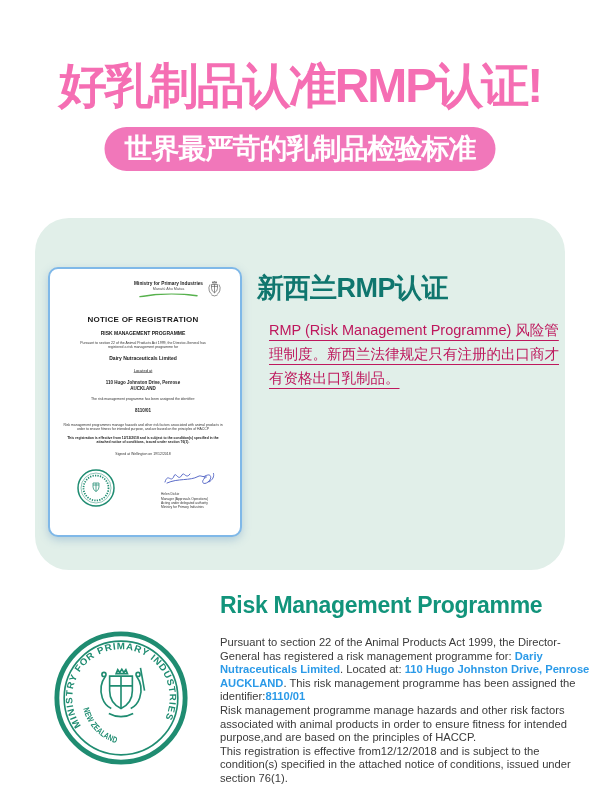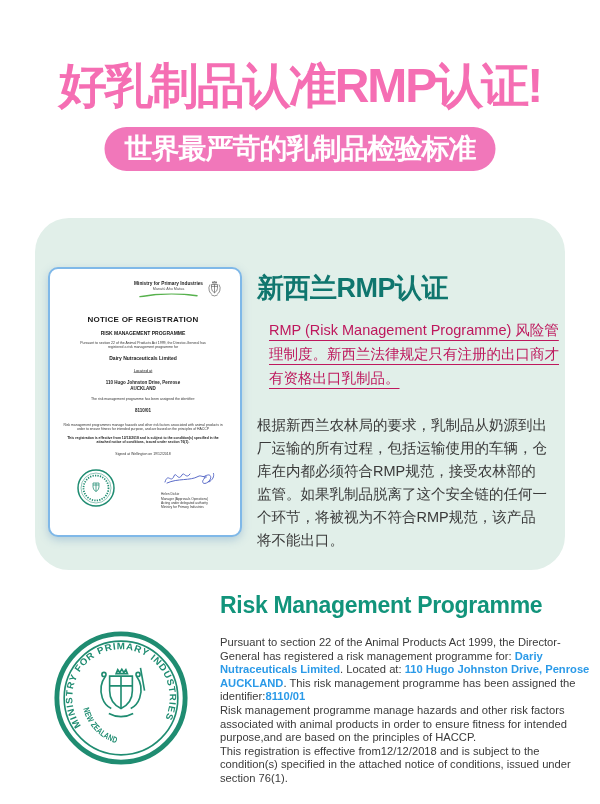--- a/index.html
+++ b/index.html
@@ -157,21 +157,20 @@
             <div class="sig-line">Acting under delegated authority</div>
             <div class="sig-line">Ministry for Primary Industries</div>
           </div>
         </div>
 
       </div>
     </div>
 
     <h2 class="card-heading">新西兰RMP认证</h2>
     <p class="card-intro">RMP (Risk Management Programme) 风险管理制度。新西兰法律规定只有注册的出口商才有资格出口乳制品。</p>
-    <p class="card-body">根据新西兰农林局的要求，乳制品从奶源到出厂运输的所有过程，包括运输使用的车辆，仓库在内都必须符合RMP规范，接受农林部的监管。如果乳制品脱离了这个安全链的任何一个环节，将被视为不符合RMP规范，该产品将不能出口。</p>
   </section>
 
   <svg class="big-stamp" viewBox="0 0 170 170">
     <circle cx="85" cy="85" r="79" fill="none" stroke="#1F8C71" stroke-width="6"></circle>
     <circle cx="85" cy="85" r="70" fill="none" stroke="#1F8C71" stroke-width="2"></circle>
     <defs>
       <path id="ringPath" d="M35.9 119.4 A60 60 0 1 1 134.1 119.4"></path>
       <path id="nzPath" d="M38 96 A58 58 0 0 0 86 142"></path>
     </defs>
     <text class="ring-text">

